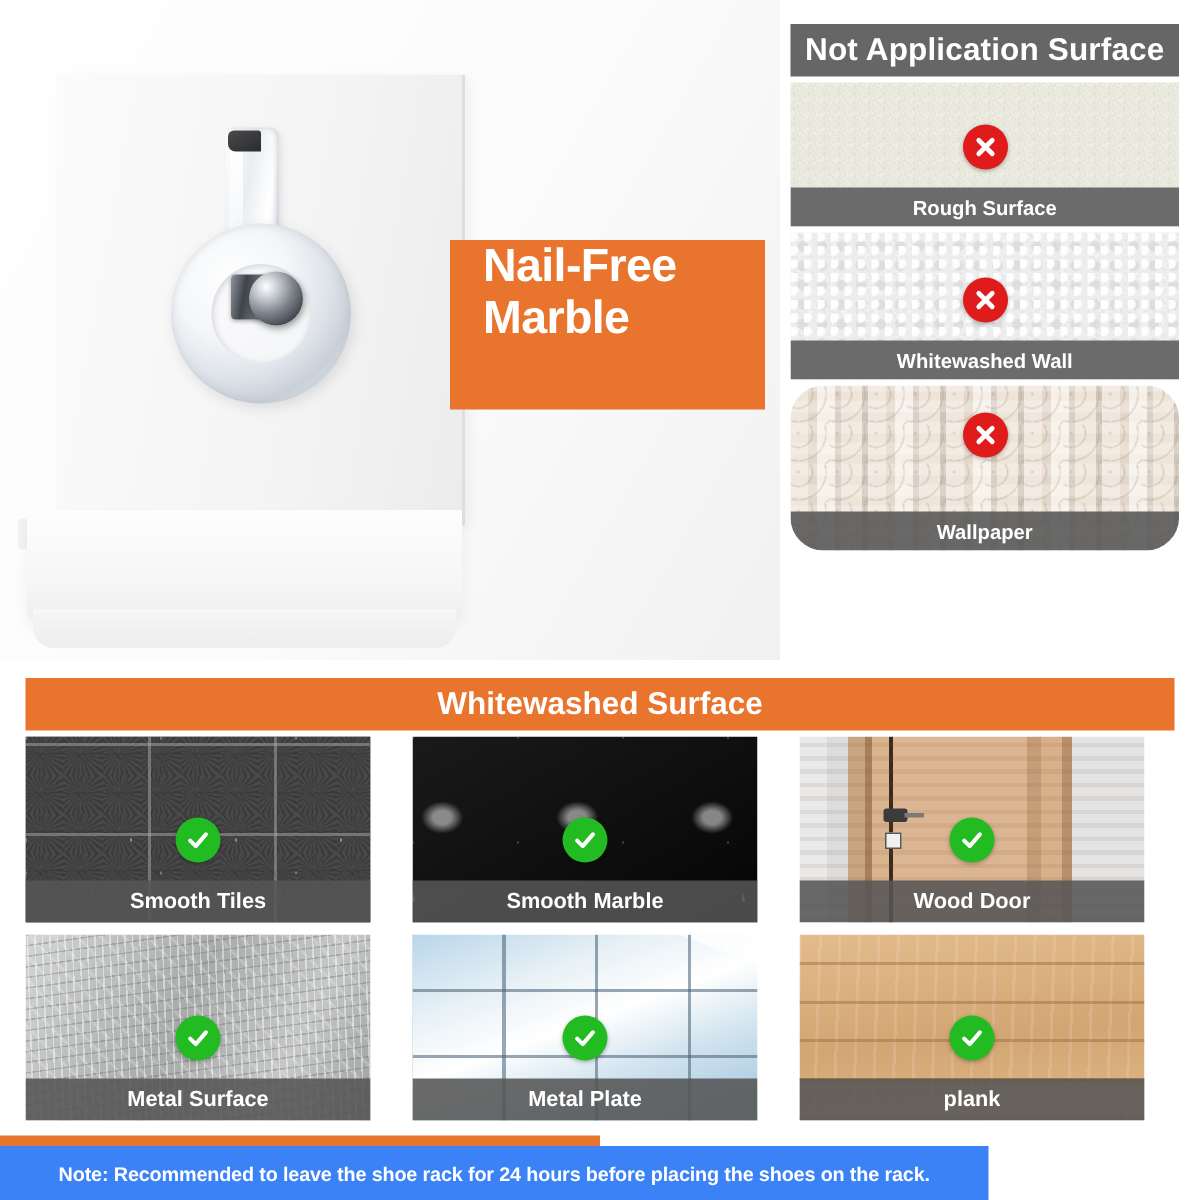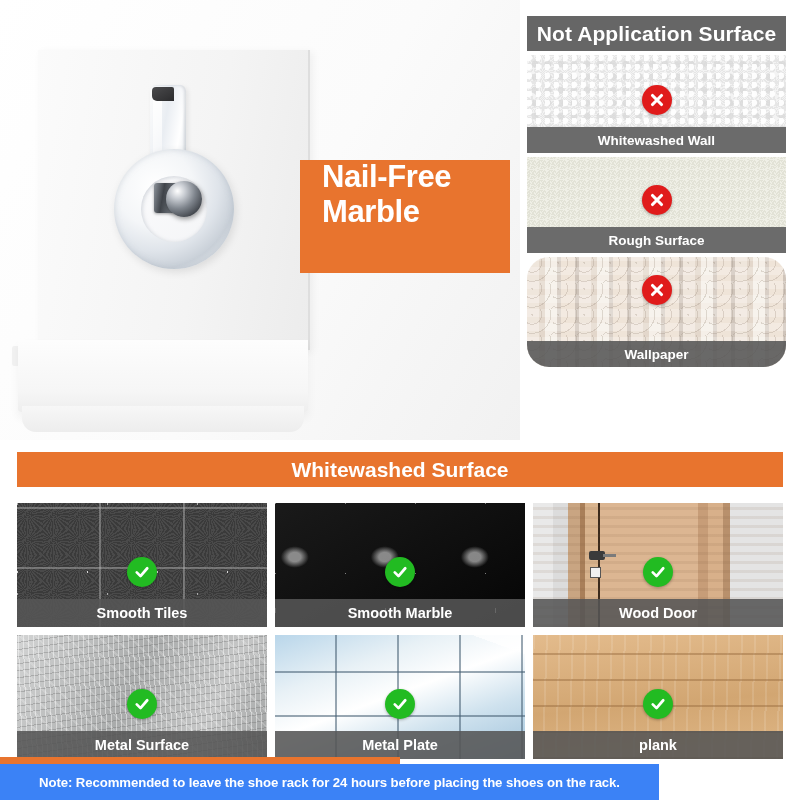--- a/index.html
+++ b/index.html
@@ -153,21 +153,21 @@
     background: #e8742e; color: #fff; font-size: 21px; font-weight: bold;
     display: flex; align-items: center; justify-content: center;
   }
 
   
   .app-grid {
     position: absolute; left: 17px; top: 491px; width: 766px;
     display: grid; grid-template-columns: repeat(3, 250px);
     grid-auto-rows: 124px; column-gap: 8px; row-gap: 8px;
   }
-  .app-grid .surf-card { width: 250px; height: 124px; margin-top: 12px; }
+  .app-grid .surf-card { width: 230px; height: 124px; margin-top: 0; }
   .app-grid .surf-label { height: 28px; font-size: 14.5px; }
 
   
   .tx-tiles {
     position:absolute; inset:0;
     background:
       linear-gradient(72deg, rgba(255,255,255,.8) 0 1px, transparent 1px 40px),
       linear-gradient(110deg, rgba(255,255,255,.55) 0 1px, transparent 1px 60px),
       repeating-conic-gradient(from 20deg at 40% 45%, #4a4a4a 0 7deg, #3a3a3a 7deg 14deg),
       linear-gradient(140deg,#555,#2e2e2e);
@@ -289,40 +289,40 @@
   </div>
 
   <div class="title-box">
     <div class="title-line">Nail-Free</div>
     <div class="title-line">Marble</div>
   </div>
 
   <div class="not-panel">
     <div class="not-head">Not Application Surface</div>
 
+    <div class="surf-card h2">
+      <div class="tx-rough"></div>
+      <div class="badge no">
+        <svg viewBox="0 0 24 24" aria-hidden="true">
+            <path d="M6 6 L18 18 M18 6 L6 18" stroke="#fff" stroke-width="4.2" stroke-linecap="round"></path>
+          </svg>
+      </div>
+      <div class="surf-label opaque">Rough Surface</div>
+    </div>
+
     <div class="surf-card h1">
       <div class="tx-whitewash"></div>
       <div class="badge no">
         <svg viewBox="0 0 24 24" aria-hidden="true">
             <path d="M6 6 L18 18 M18 6 L6 18" stroke="#fff" stroke-width="4.2" stroke-linecap="round"></path>
           </svg>
       </div>
       <div class="surf-label opaque">Whitewashed Wall</div>
     </div>
 
-    <div class="surf-card h2">
-      <div class="tx-rough"></div>
-      <div class="badge no">
-        <svg viewBox="0 0 24 24" aria-hidden="true">
-            <path d="M6 6 L18 18 M18 6 L6 18" stroke="#fff" stroke-width="4.2" stroke-linecap="round"></path>
-          </svg>
-      </div>
-      <div class="surf-label opaque">Rough Surface</div>
-    </div>
-
     <div class="surf-card h3">
       <div class="tx-wallpaper"></div>
       <div class="badge no" style="bottom:62px;">
         <svg viewBox="0 0 24 24" aria-hidden="true">
             <path d="M6 6 L18 18 M18 6 L6 18" stroke="#fff" stroke-width="4.2" stroke-linecap="round"></path>
           </svg>
       </div>
       <div class="surf-label">Wallpaper</div>
     </div>
   </div>

